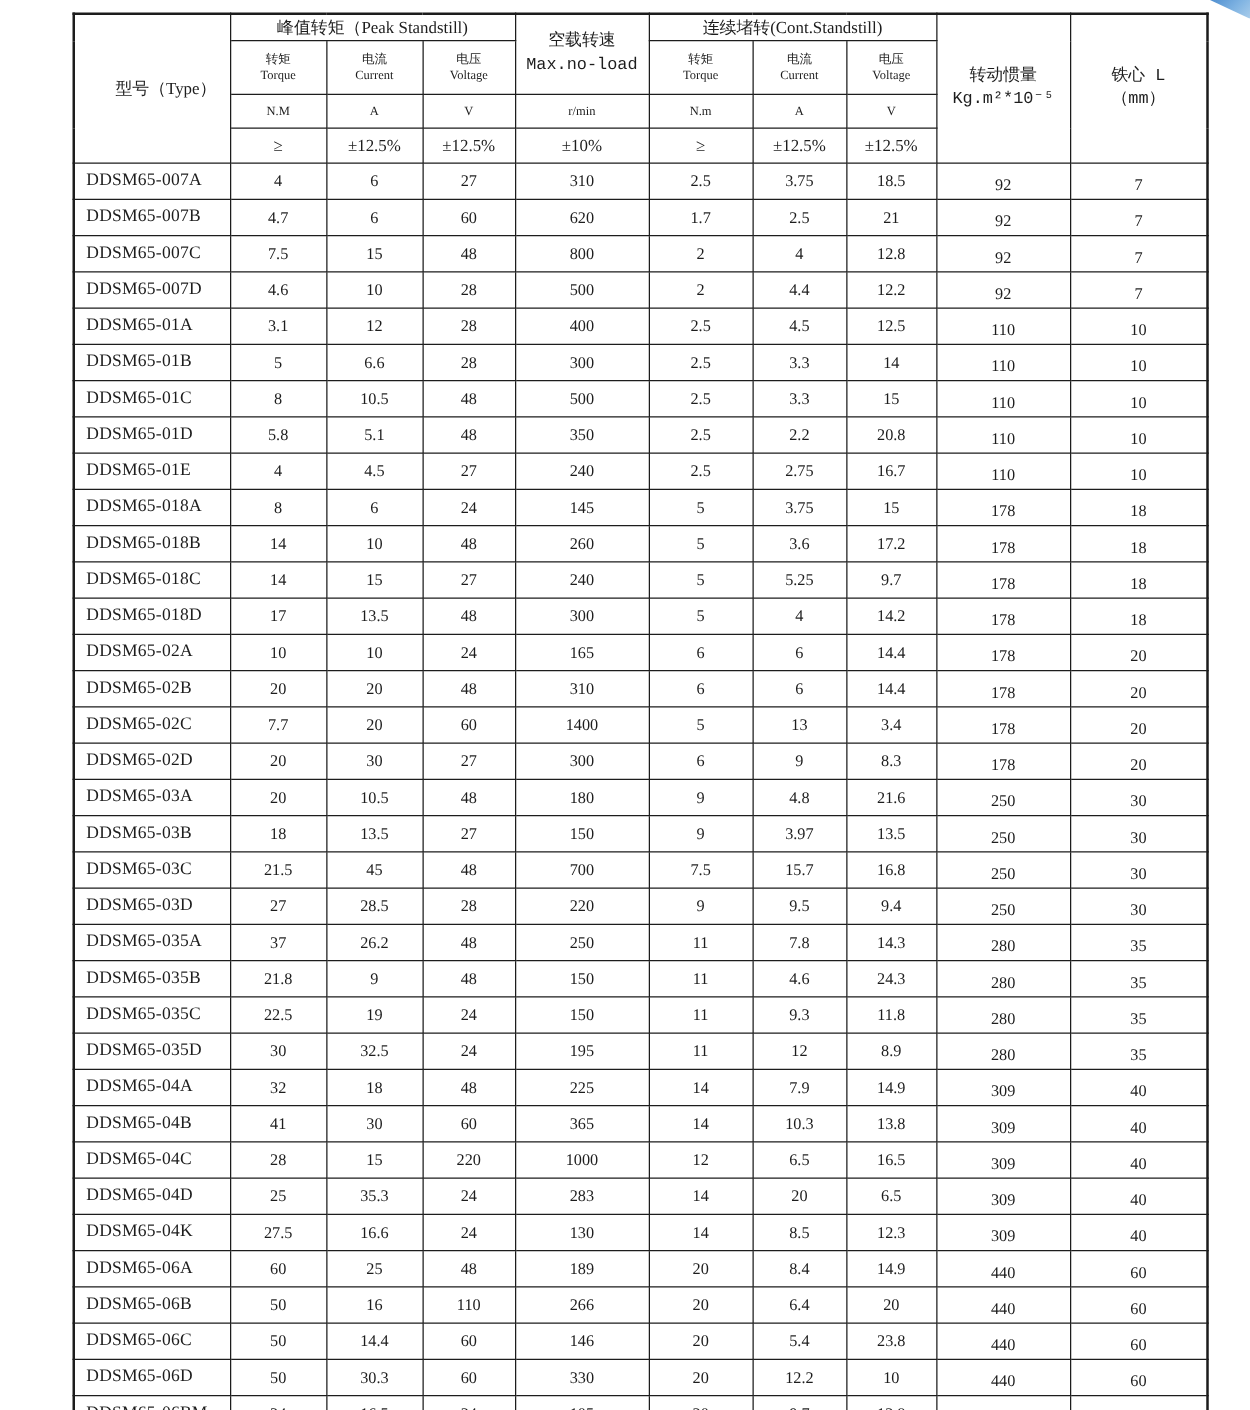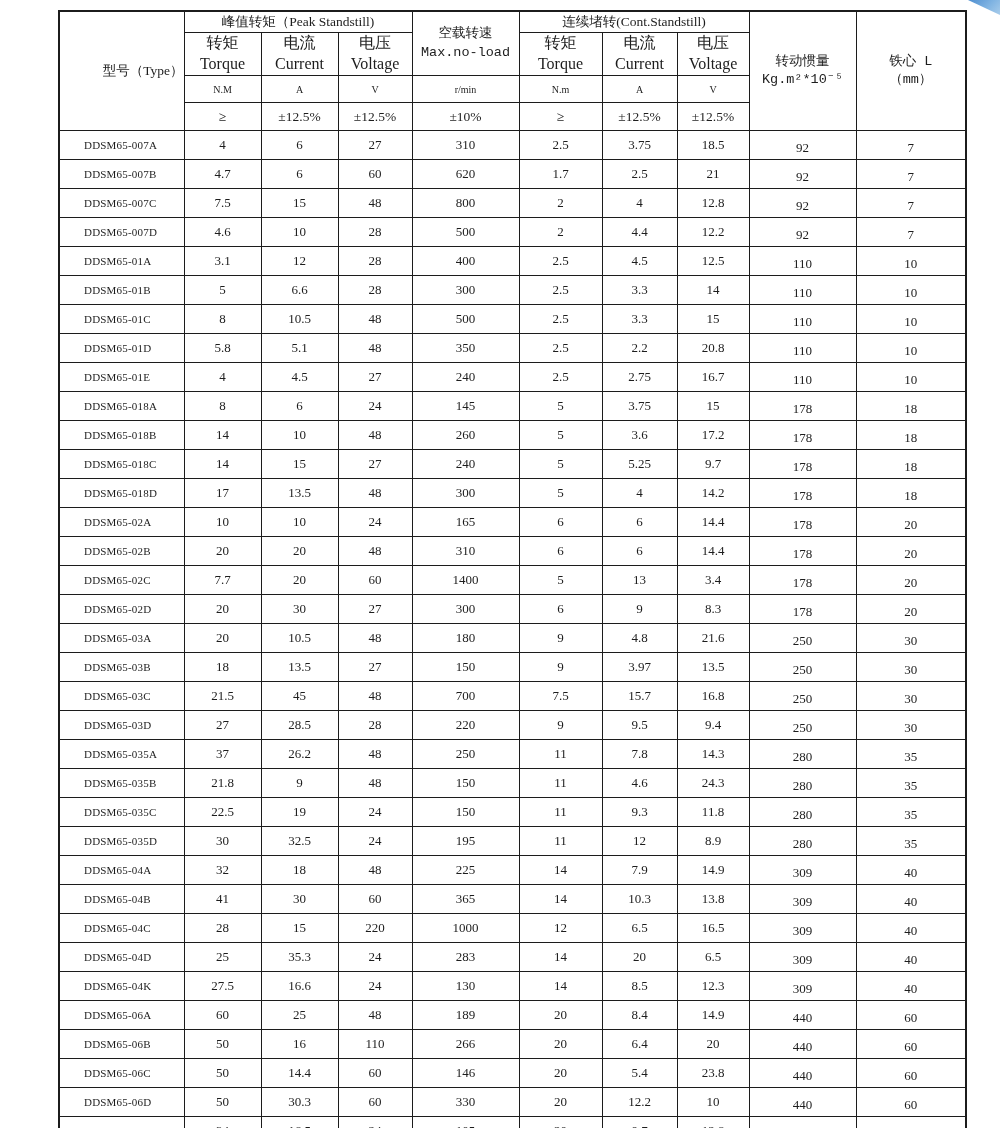--- a/index.html
+++ b/index.html
@@ -38,33 +38,33 @@
   col.c-pvol    { width: 74px; }
   col.c-speed   { width: 107px; }
   col.c-ctor    { width: 83px; }
   col.c-ccur    { width: 75px; }
   col.c-cvol    { width: 72px; }
   col.c-inertia { width: 107px; }
   col.c-core    { width: 110px; }
 
   
   tr.h-group th { height: 20px; font-size: 13.5px; }
-  tr.h-sub   th { height: 42px; font-size: 16px; line-height: 1.3; }
+  tr.h-sub   th { height: 42px; font-size: 10px; line-height: 1.3; }
   tr.h-units th { height: 26px; font-size: 10px; }
   tr.h-tol   th { height: 27px; font-size: 13.5px; }
   th.type-h {
-    text-align: right; padding-left: 22px; font-size: 14px;
+    text-align: center; padding-left: 22px; font-size: 14px;
   }
   th.two-line { line-height: 1.35; font-size: 13.5px; font-family: Liberation Mono, monospace; }
   th.geq { font-size: 15px; }
 
   
   tbody td { height: 25px; font-size: 13px; }
   tbody td.type-cell {
-    text-align: left; padding-left: 24px; font-size: 11px;
+    text-align: left; padding-left: 9px; font-size: 14px;
     letter-spacing: 0.2px;
   }
   tbody td.shift-down { vertical-align: bottom; padding-bottom: 3px; }
 </style>
 </head>
 <body>
 
 <div class="corner-triangle"></div>
 
 <table class="spec-table">

